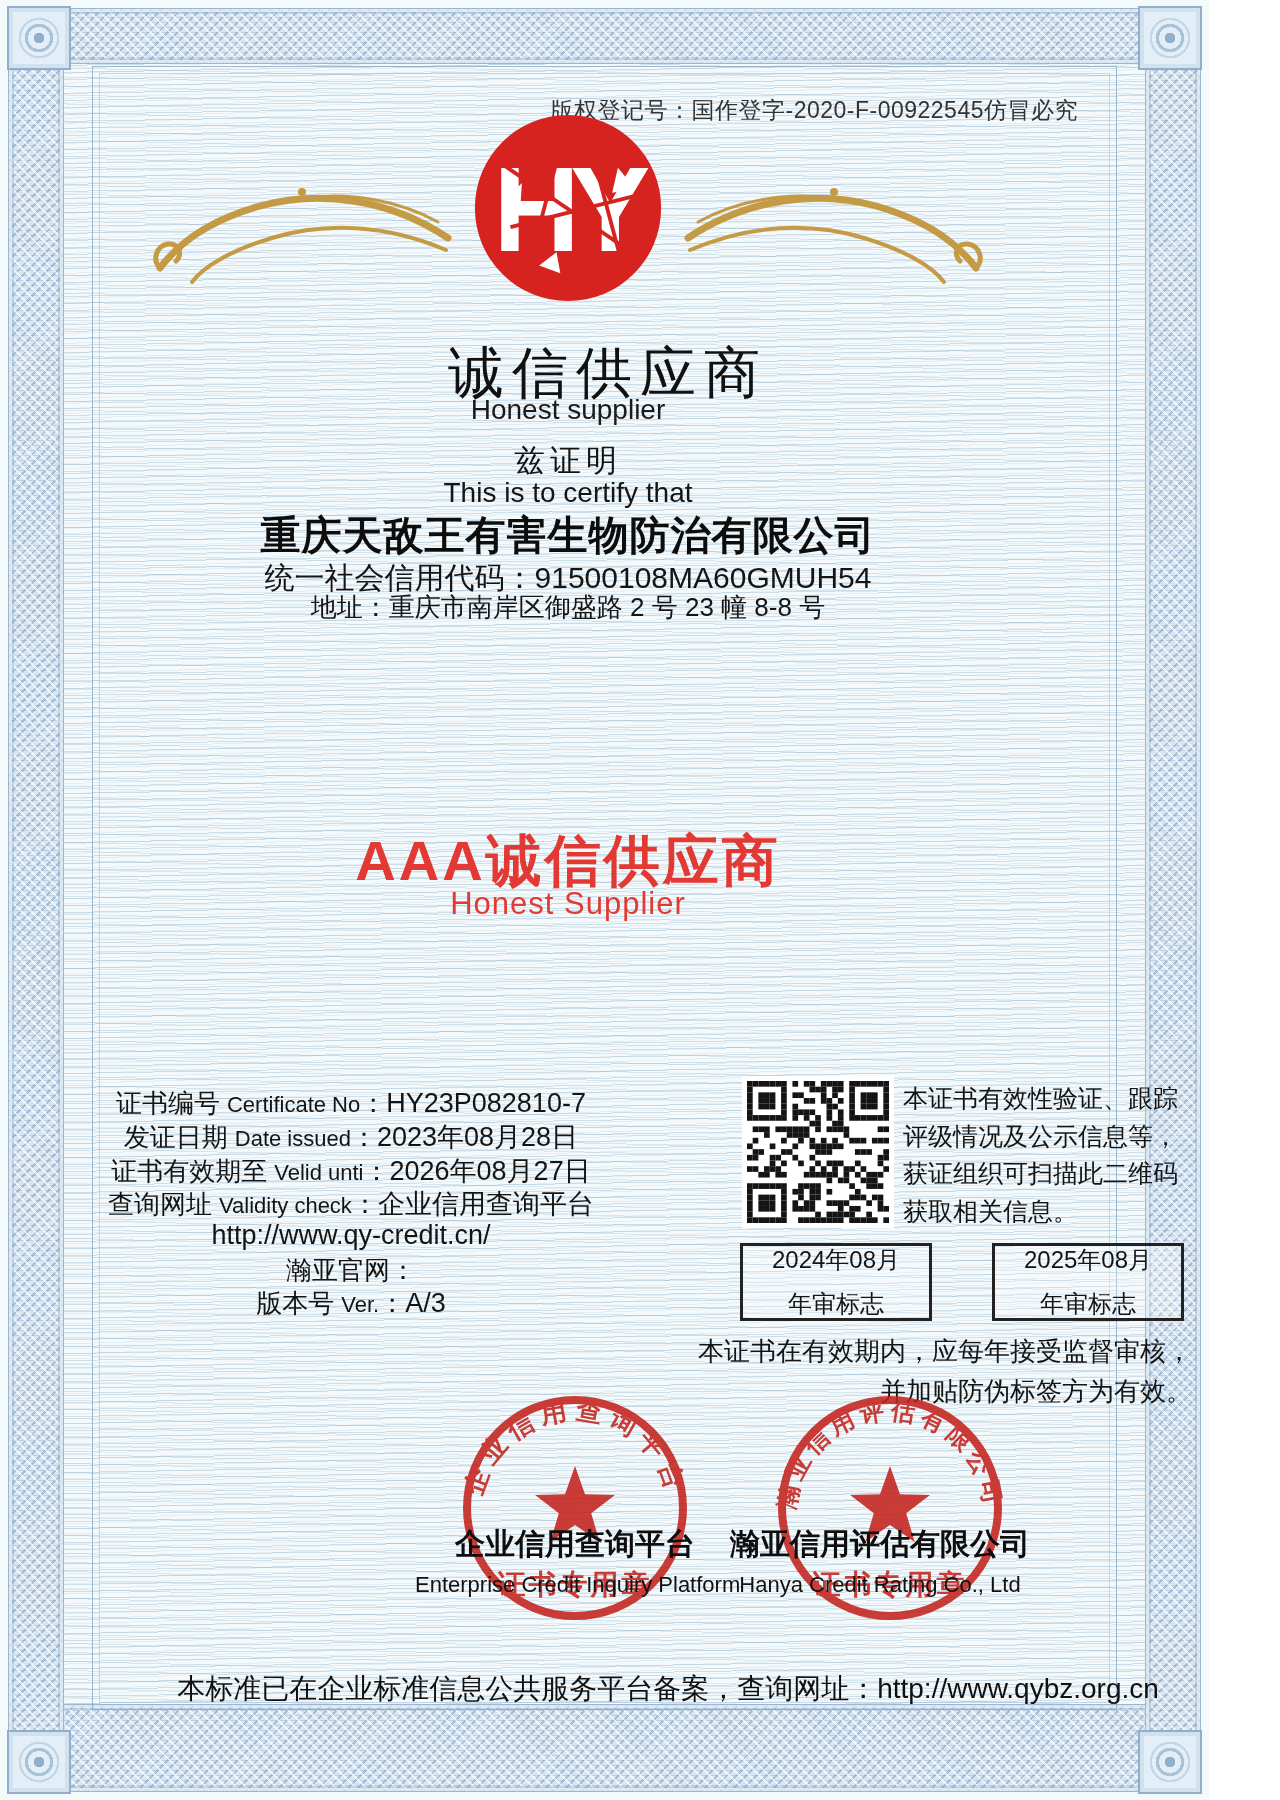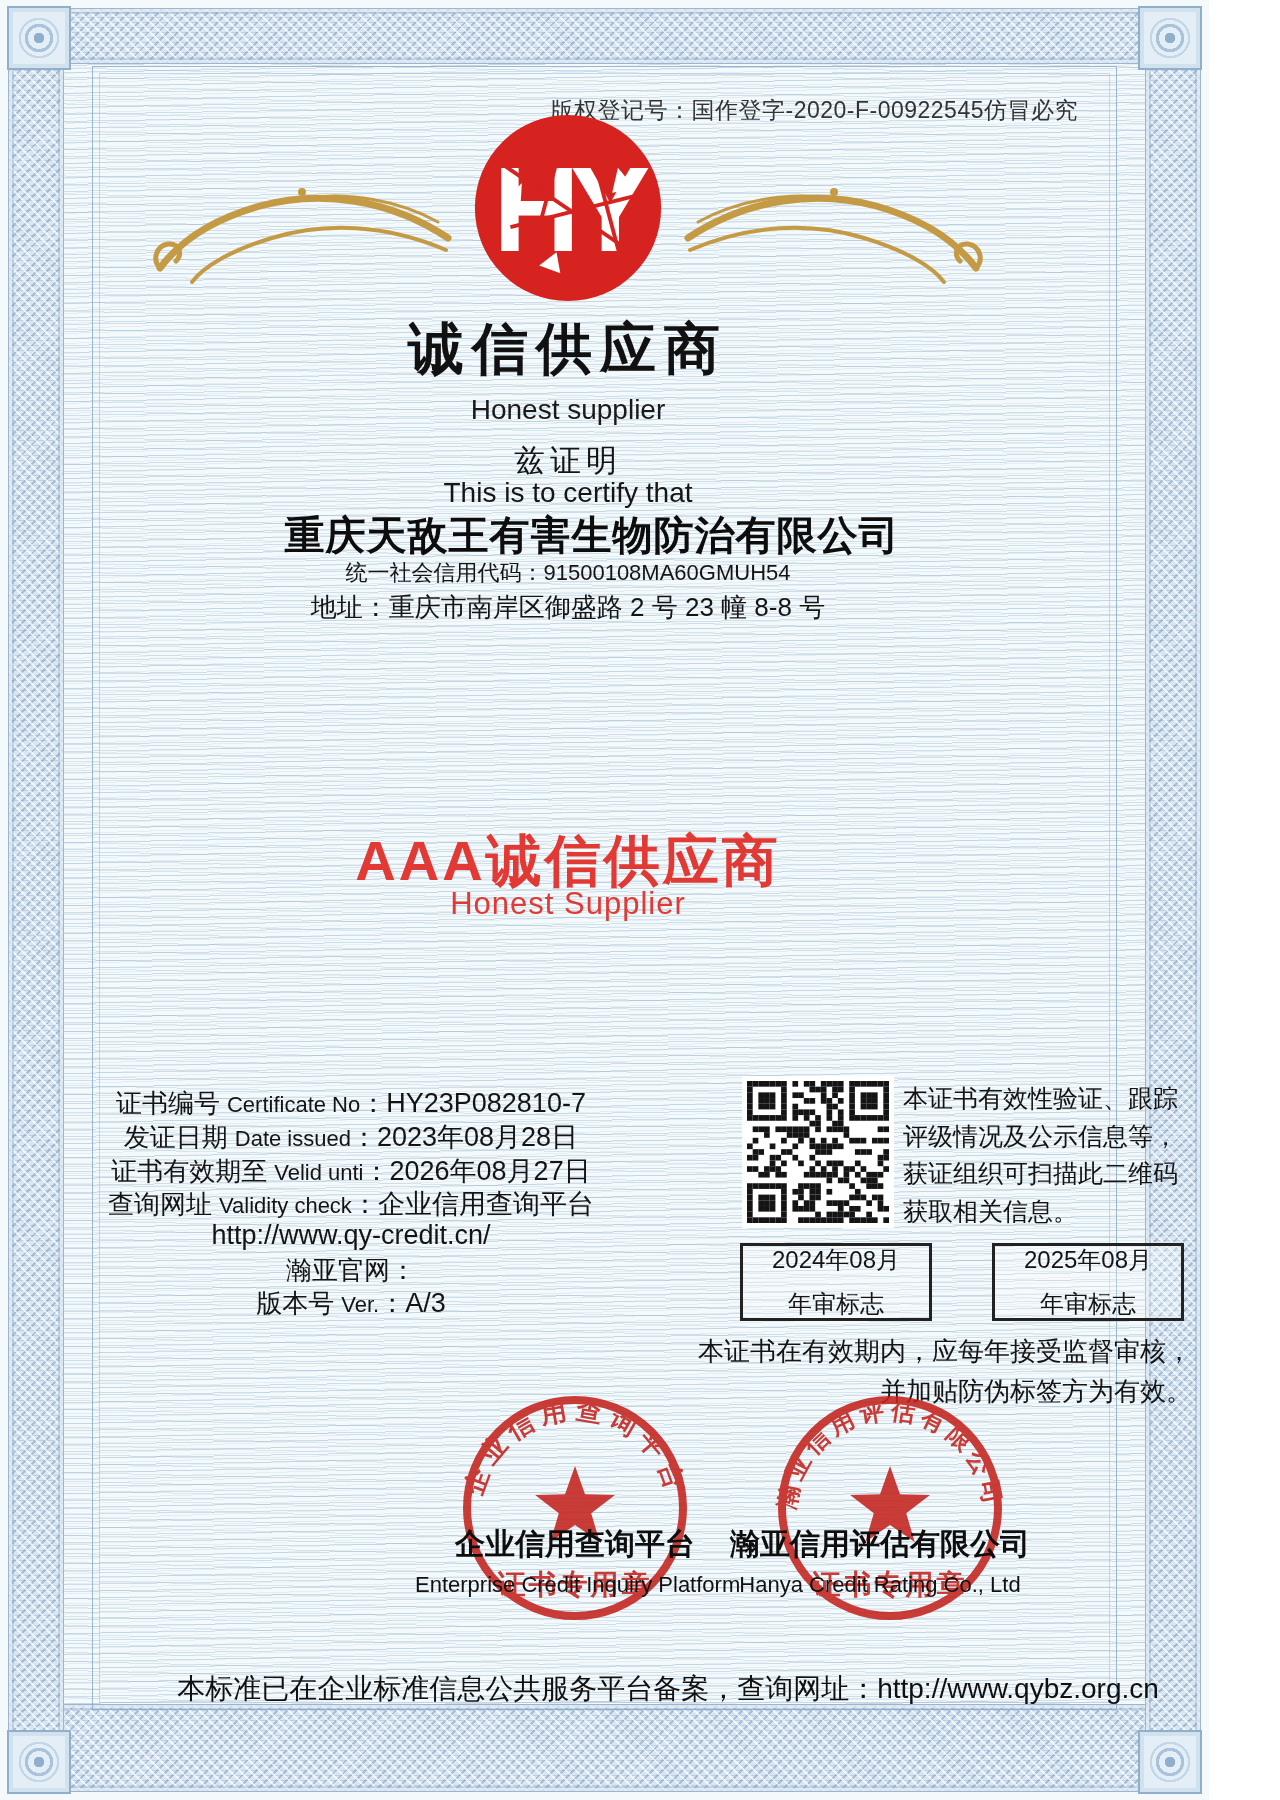--- a/index.html
+++ b/index.html
@@ -44,26 +44,26 @@
   .frame-outer{position:absolute;left:92px;right:92px;top:66px;bottom:90px;border:1.5px solid rgba(135,168,200,.8);pointer-events:none;}
   .frame-inner{position:absolute;left:99px;right:99px;top:73px;bottom:97px;border:1px solid rgba(160,190,215,.55);pointer-events:none;}
 
   .abs{position:absolute;}
   .ctr{left:0;width:1136px;text-align:center;}
   .copyright{top:95px;left:0;width:1078px;text-align:right;font-size:23px;color:#333;letter-spacing:.5px;}
   .logo-wrap{top:112px;left:472px;width:192px;height:192px;}
   .flourish{top:172px;width:304px;height:124px;}
   .fl-left{left:148px;}
   .fl-right{left:684px;transform:scaleX(-1);}
-  .title-cn{top:312px;font-size:56px;font-weight:700;letter-spacing:8px;color:#111;}
+  .title-cn{top:336px;font-size:56px;font-weight:400;letter-spacing:8px;color:#111;margin-left:40px;}
   .title-en{top:394px;font-size:28px;font-weight:500;color:#1a1a1a;}
   .certify-cn{top:440px;font-size:31px;letter-spacing:5px;color:#151515;}
   .certify-en{top:477px;font-size:28px;color:#151515;}
-  .company{top:508px;font-size:40px;font-weight:700;letter-spacing:1px;color:#0d0d0d;padding-left:24px;}
-  .credit{top:558px;font-size:22px;color:#151515;}
+  .company{top:508px;font-size:40px;font-weight:700;letter-spacing:1px;color:#0d0d0d;}
+  .credit{top:558px;font-size:30px;color:#151515;}
   .addr{top:590px;font-size:26px;color:#151515;}
   .award-cn{top:824px;font-size:56px;font-weight:700;letter-spacing:3px;}
   .award-en{top:886px;font-size:31px;font-weight:500;letter-spacing:1px;}
 
   .details{top:1086px;left:108px;display:flex;flex-direction:column;}
   .d-row{display:flex;align-items:baseline;height:33.4px;white-space:nowrap;color:#141414;justify-content:center;}
   .d-cn{font-size:26px;}
   .d-en{font-size:22px;margin-left:7px;}
   .d-colon{font-size:26px;}
   .d-val{font-size:27px;}

